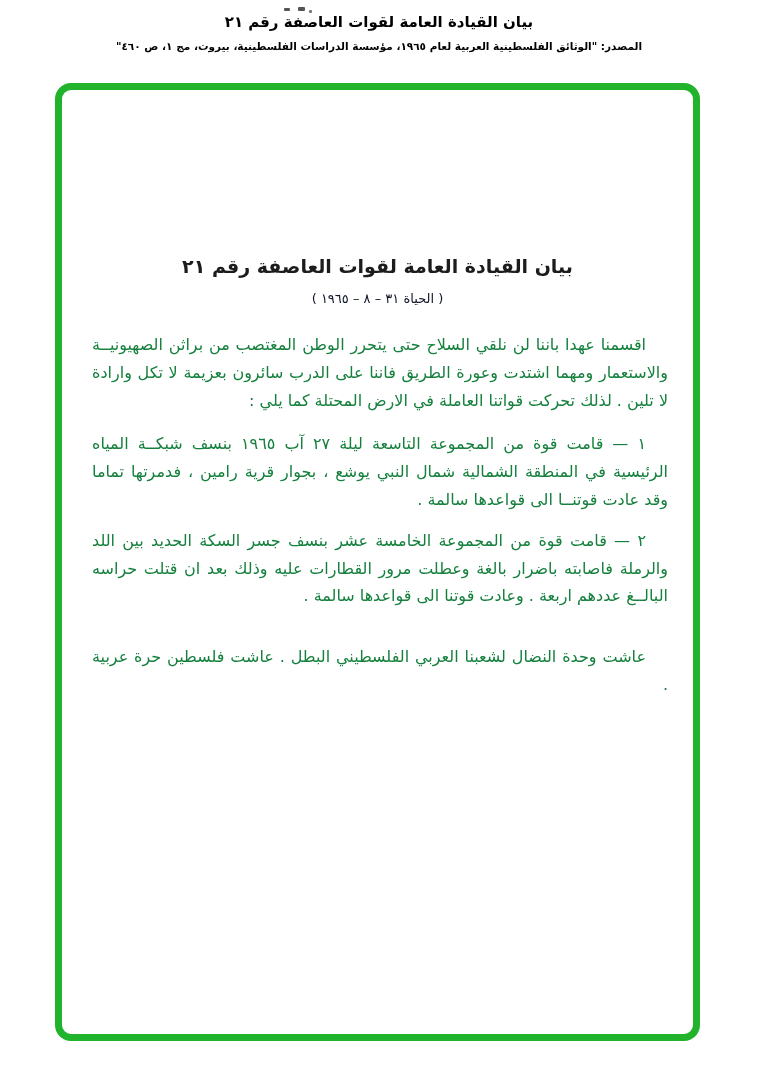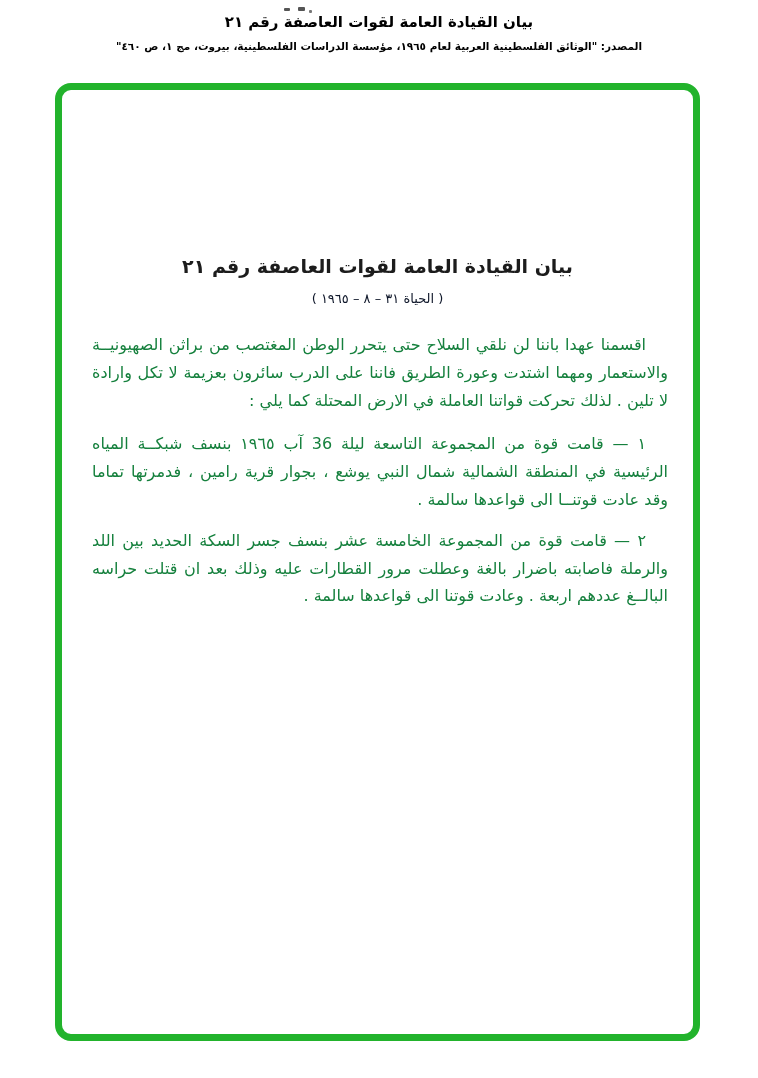--- a/index.html
+++ b/index.html
@@ -117,17 +117,18 @@
 <div class="speck" style="left:95px;  top:652px; width:3px; height:3px; background:#cccccc;"></div>
 
 <div class="doc-frame">
 
   <div class="doc-title">بيان القيادة العامة لقوات العاصفة رقم ٢١</div>
 
   <div class="doc-subtitle">( الحياة ٣١ – ٨ – ١٩٦٥ )</div>
 
   <div class="doc-body">
     <p class="intro">اقسمنا عهدا باننا لن نلقي السلاح حتى يتحرر الوطن المغتصب من براثن الصهيونيــة والاستعمار ومهما اشتدت وعورة الطريق فاننا على الدرب سائرون بعزيمة لا تكل وارادة لا تلين . لذلك تحركت قواتنا العاملة في الارض المحتلة كما يلي :</p>
-    <p class="item-1">١ — قامت قوة من المجموعة التاسعة ليلة 36 آب ١٩٦٥ بنسف شبكــة المياه الرئيسية في المنطقة الشمالية شمال النبي يوشع ، بجوار قرية رامين ، فدمرتها تماما وقد عادت قوتنــا الى قواعدها سالمة .</p>
+    <p class="item-1">١ — قامت قوة من المجموعة التاسعة ليلة ٢٧ آب ١٩٦٥ بنسف شبكــة المياه الرئيسية في المنطقة الشمالية شمال النبي يوشع ، بجوار قرية رامين ، فدمرتها تماما وقد عادت قوتنــا الى قواعدها سالمة .</p>
     <p class="item-2">٢ — قامت قوة من المجموعة الخامسة عشر بنسف جسر السكة الحديد بين اللد والرملة فاصابته باضرار بالغة وعطلت مرور القطارات عليه وذلك بعد ان قتلت حراسه البالــغ عددهم اربعة . وعادت قوتنا الى قواعدها سالمة .</p>
+    <p class="closing">عاشت وحدة النضال لشعبنا العربي الفلسطيني البطل . عاشت فلسطين حرة عربية .</p>
   </div>
 
 </div>
 
 </body></html>

